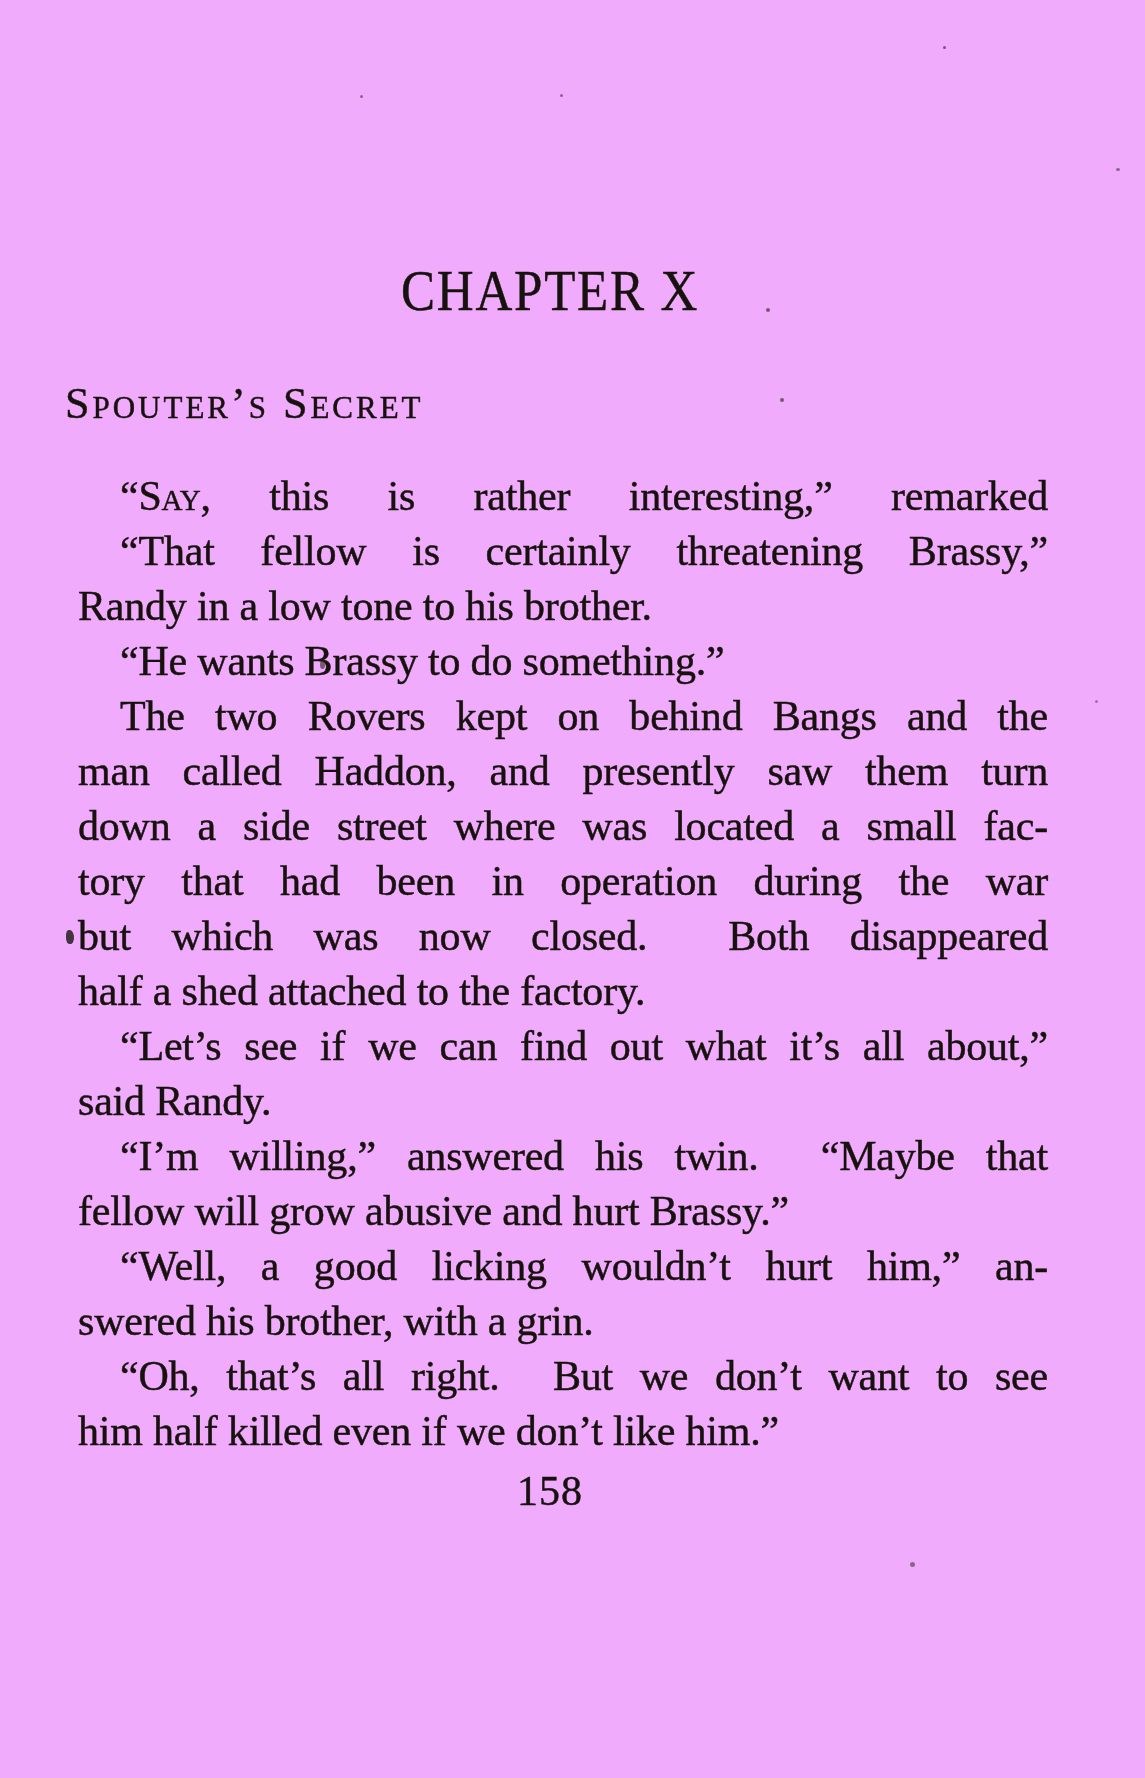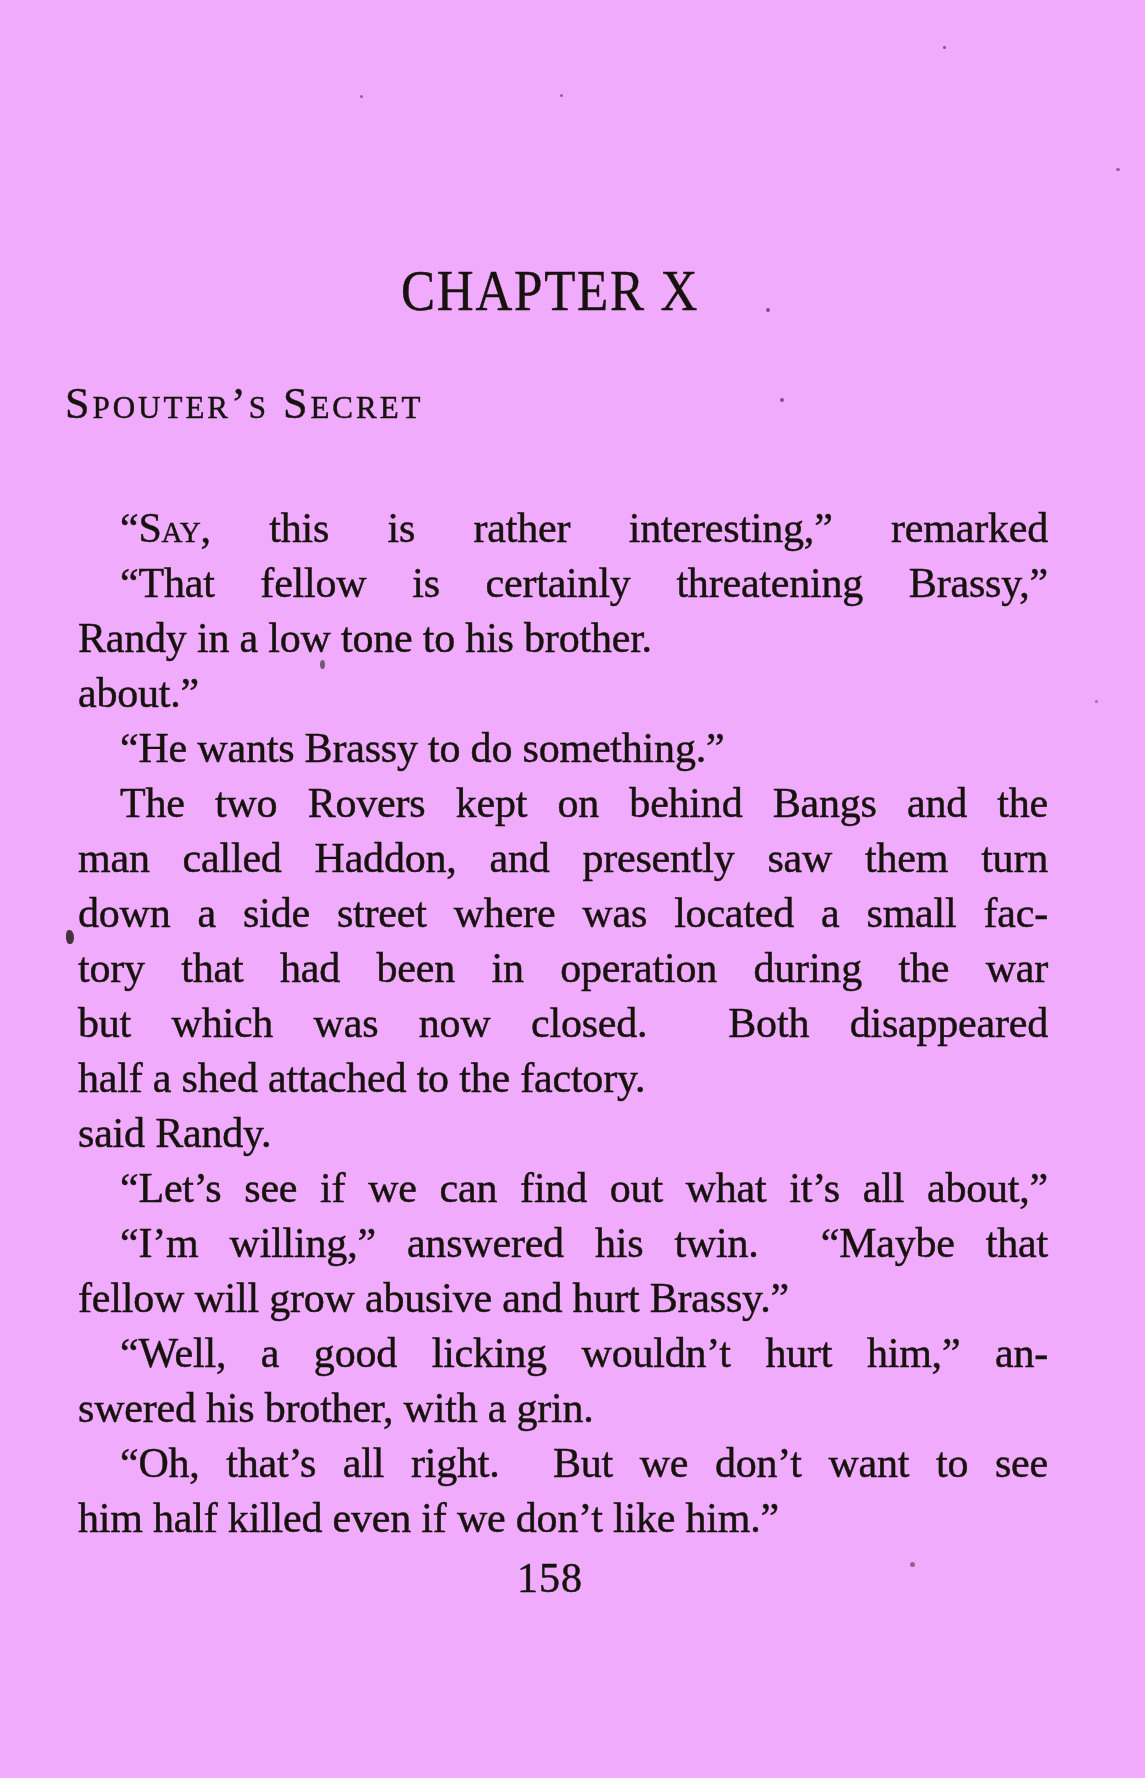--- a/index.html
+++ b/index.html
@@ -35,21 +35,21 @@
     margin: 61px 0 0 0;
     font-size: 44px;
     line-height: 46px;
     font-weight: normal;
     font-variant: small-caps;
     letter-spacing: 3px;
     transform: translateX(-13px);
     white-space: nowrap;
   }
   .bodytext {
-    margin-top: 74px;
+    margin-top: 42px;
     font-size: 42px;
     letter-spacing: -0.2px;
   }
   .line {
     line-height: 55px;
     height: 55px;
     text-align: left;
     white-space: normal;
     overflow: visible;
   }
@@ -77,30 +77,29 @@
 <body>
 
 <div class="page">
   <div class="content">
     <h1 class="chapter-heading">CHAPTER X</h1>
     <h2 class="chapter-subtitle">Spouter’s Secret</h2>
     <div class="bodytext" id="bodytext">
         <div class="line j indent"><span class="sc">“Say,</span> this is rather interesting,” remarked</div>
         <div class="line j indent">“That fellow is certainly threatening Brassy,”</div>
         <div class="line">Randy in a low tone to his brother.</div>
-        <div class="line">about.”</div>
         <div class="line indent">“He wants Brassy to do something.”</div>
         <div class="line j indent">The two Rovers kept on behind Bangs and the</div>
         <div class="line j">man called Haddon, and presently saw them turn</div>
         <div class="line j">down a side street where was located a small fac-</div>
         <div class="line j">tory that had been in operation during the war</div>
         <div class="line j">but which was now closed.&nbsp; Both disappeared</div>
         <div class="line">half a shed attached to the factory.</div>
+        <div class="line j indent">“Let’s see if we can find out what it’s all about,”</div>
         <div class="line">said Randy.</div>
-        <div class="line j indent">“Let’s see if we can find out what it’s all about,”</div>
         <div class="line j indent">“I’m willing,” answered his twin.&nbsp; “Maybe that</div>
         <div class="line">fellow will grow abusive and hurt Brassy.”</div>
         <div class="line j indent">“Well, a good licking wouldn’t hurt him,” an-</div>
         <div class="line">swered his brother, with a grin.</div>
         <div class="line j indent">“Oh, that’s all right.&nbsp; But we don’t want to see</div>
         <div class="line">him half killed even if we don’t like him.”</div>
       </div>
     <div class="pageno">158</div>
   </div>
 

